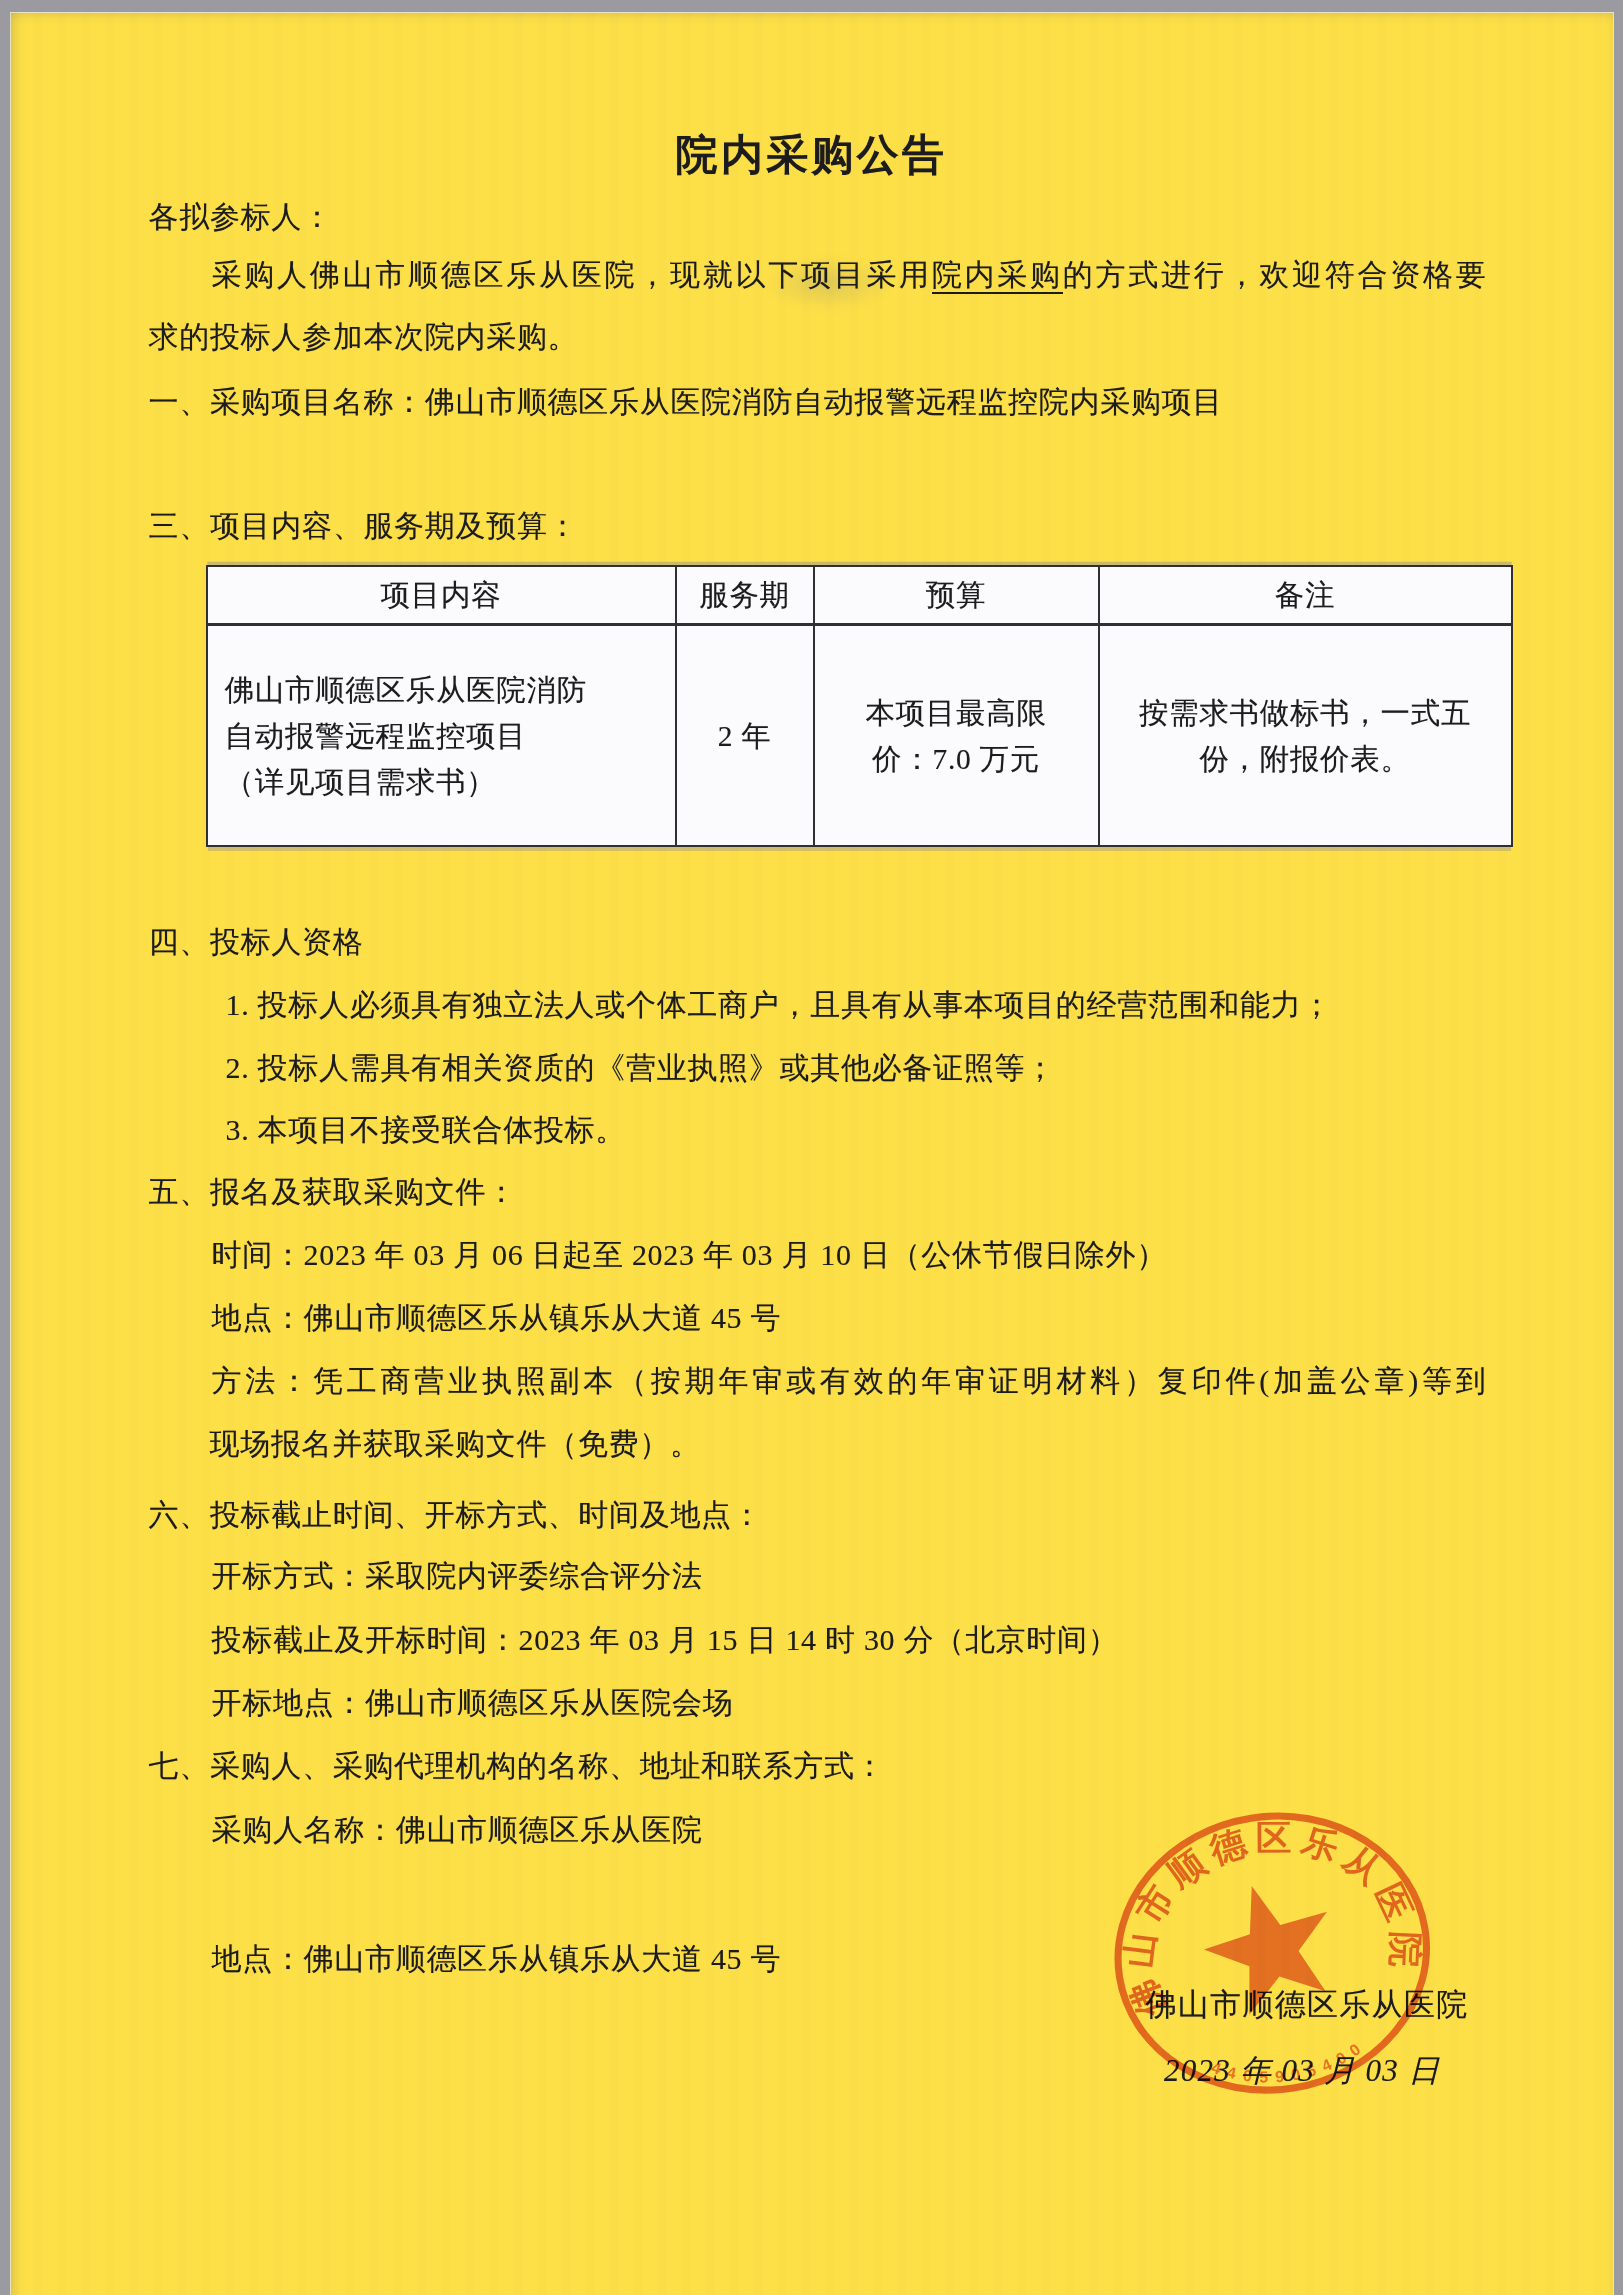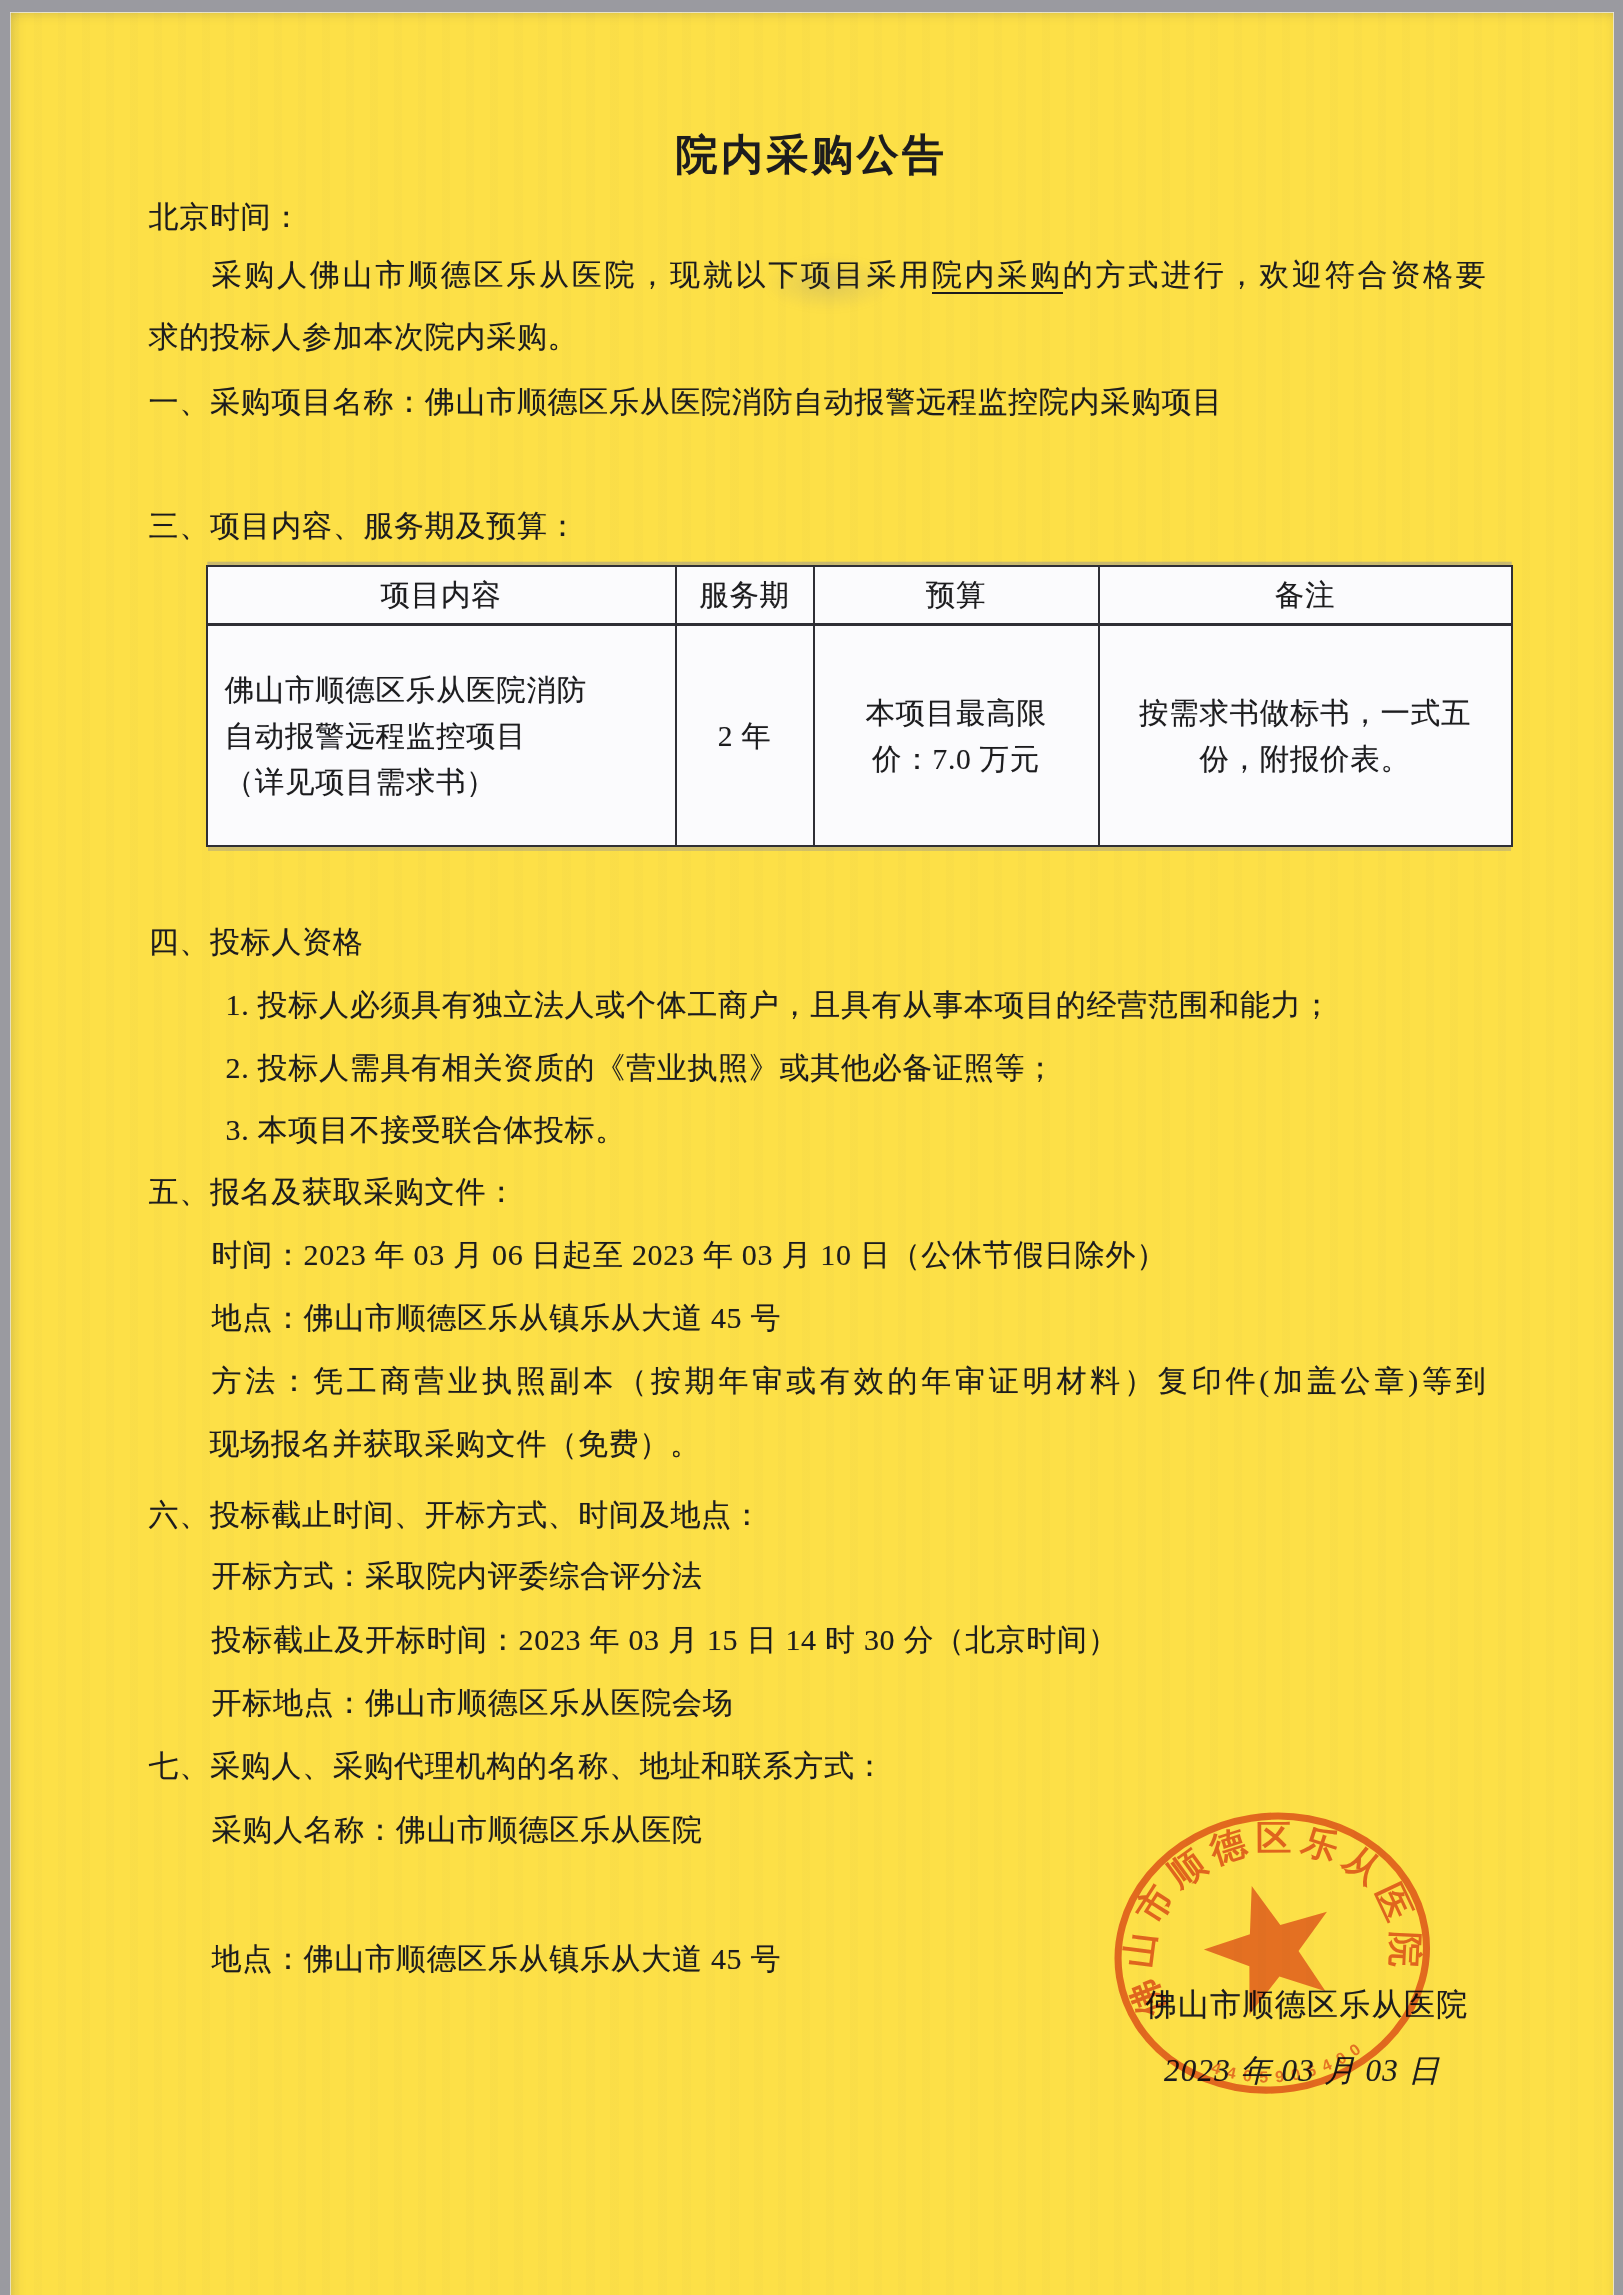--- a/index.html
+++ b/index.html
@@ -67,21 +67,21 @@
 </style>
 </head>
 <body>
 
 <div class="page">
 
   <div class="line title">院内采购公告</div>
 
   <div class="smudge"></div>
 
-  <div class="line" style="left:139px;top:186px;">北京时间：</div>
+  <div class="line" style="left:139px;top:186px;">各拟参标人：</div>
 
   <div class="line justify" style="left:202px;top:244px;"><span>采购人佛山市顺德区乐从医院，现就以下项目采用</span><span class="u">院内采购</span><span>的方式进行，欢迎符合资格要</span></div>
 
   <div class="line" style="left:139px;top:306px;">求的投标人参加本次院内采购。</div>
 
   <div class="line" style="left:139px;top:371px;">一、采购项目名称：佛山市顺德区乐从医院消防自动报警远程监控院内采购项目</div>
   <div class="line" style="left:139px;top:495px;">三、项目内容、服务期及预算：</div>
 
   <div class="ptable">
     <div class="cell head">项目内容</div>

